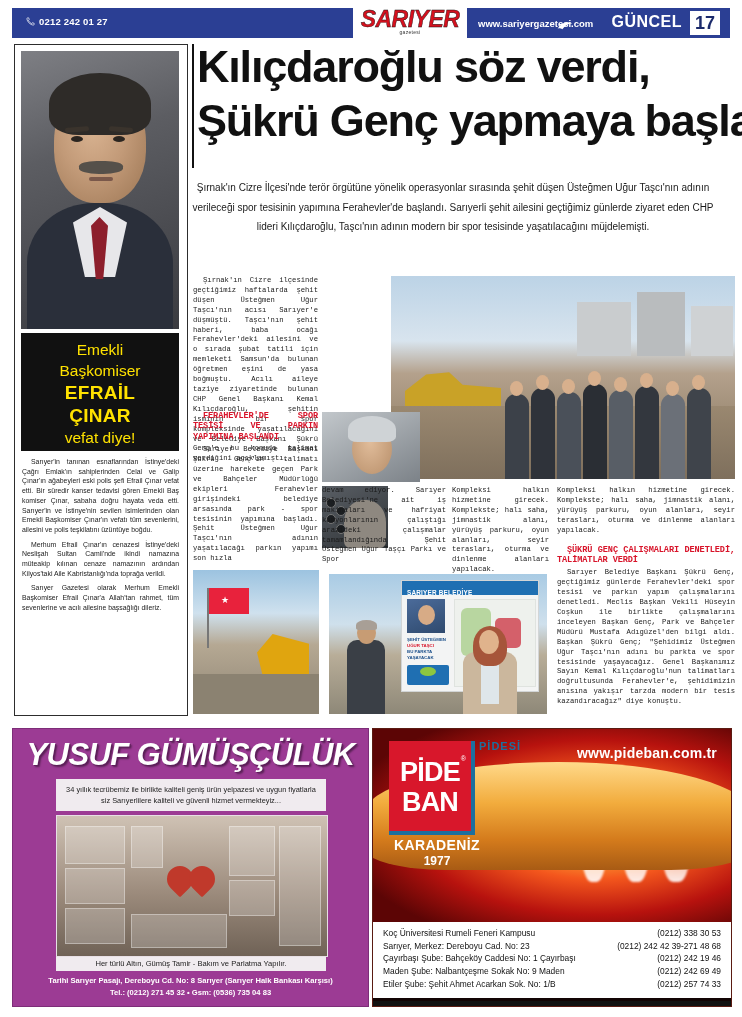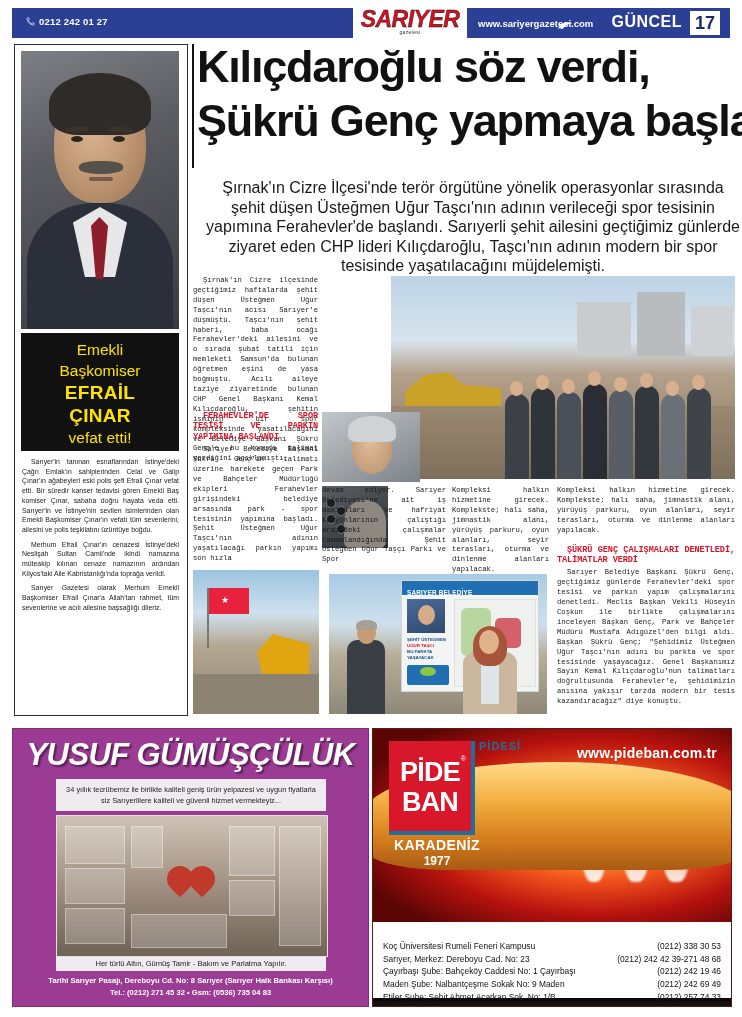--- a/index.html
+++ b/index.html
@@ -133,22 +133,22 @@
   }
   .headline{
     position:absolute;left:197px;top:40px;width:538px;
     font-family:"Liberation Sans",sans-serif;font-weight:bold;
     color:#111;letter-spacing:-1.2px;
   }
   .headline .h1{font-size:45px;line-height:54px;display:block;white-space:nowrap;}
   .headline .h2{font-size:45px;line-height:54px;display:block;white-space:nowrap;}
 
   .lead{
-    position:absolute;left:204px;top:178px;width:538px;
-    font-family:"Liberation Sans",sans-serif;font-size:16px;line-height:19.5px;
+    position:absolute;left:184px;top:178px;width:538px;
+    font-family:"Liberation Sans",sans-serif;font-size:10px;line-height:19.5px;
     color:#1a1a1a;text-align:center;
   }
 
   
   .col{position:absolute;font-family:"Liberation Serif",serif;color:#1a1a1a;}
   .col p{margin:0 0 3px 0;text-indent:10px;text-align:justify;font-family:Liberation Mono, monospace;}
   .colA{left:193px;top:276px;width:125px;font-size:7.2px;line-height:9.9px;}
   .redhead{
     color:#d8142a;font-family:"Liberation Sans",sans-serif;font-weight:bold;
     font-size:8.6px;line-height:10.4px;text-align:center;margin:0 0 3px 0;
@@ -385,21 +385,21 @@
   }
   .ad-right .kz .k1{display:block;font-size:14px;line-height:17px;letter-spacing:.4px;}
   .ad-right .kz .k2{display:block;font-size:12px;line-height:15px;}
   .ad-right .url{
     position:absolute;right:14px;top:16px;color:#fff;
     font-family:"Liberation Sans",sans-serif;font-weight:bold;font-size:14px;
     letter-spacing:.2px;
   }
   .ad-right .contact{
     position:absolute;left:0;bottom:8px;width:100%;height:76px;background:#ffffff;
-    padding:18px 10px 0 10px;box-sizing:border-box;
+    padding:5px 10px 0 10px;box-sizing:border-box;
   }
   .ad-right .crow{
     display:flex;justify-content:space-between;align-items:baseline;
     font-family:"Liberation Sans",sans-serif;font-size:8.4px;line-height:12.7px;color:#111;
     white-space:nowrap;
   }
   .ad-right .crow .lbl{padding-right:6px;}
   .ad-right .crow .tel{font-weight:normal;}
   .ad-right .botline{
     position:absolute;left:0;bottom:0;width:100%;height:5px;background:#111;
@@ -448,21 +448,21 @@
       <div class="eye2"></div>
       <div class="mustache"></div>
       <div class="mouth"></div>
     </div>
 
     <div class="obit-title">
       <span class="l1">Emekli</span>
       <span class="l2">Başkomiser</span>
       <span class="l3">EFRAİL</span>
       <span class="l4">ÇINAR</span>
-      <span class="l5">vefat etti!</span>
+      <span class="l5">vefat diye!</span>
     </div>
 
     <div class="obit-body">
       <p>Sarıyer'in tanınan esnaflarından İstinye'deki Çağrı Emlak'ın sahiplerinden Celal ve Galip Çınar'ın ağabeyleri eski polis şefi Efrail Çınar vefat etti. Bir süredir kanser tedavisi gören Emekli Baş komiser Çınar, sabaha doğru hayata veda etti. Sarıyer'in ve İstinye'nin sevilen isimlerinden olan Emekli Başkomiser Çınar'ın vefatı tüm sevenlerini, ailesini ve polis teşkilatını üzüntüye boğdu.</p>
       <p>Merhum Efrail Çınar'ın cenazesi İstinye'deki Neslişah Sultan Camii'nde ikindi namazına müteakip kılınan cenaze namazının ardından Kilyos'taki Aile Kabristanlığı'nda toprağa verildi.</p>
       <p>Sarıyer Gazetesi olarak Merhum Emekli Başkomiser Efrail Çınar'a Allah'tan rahmet, tüm sevenlerine ve acılı ailesine başsağlığı dileriz.</p>
     </div>
   </div>
 
   <div class="headline-rule"></div>

